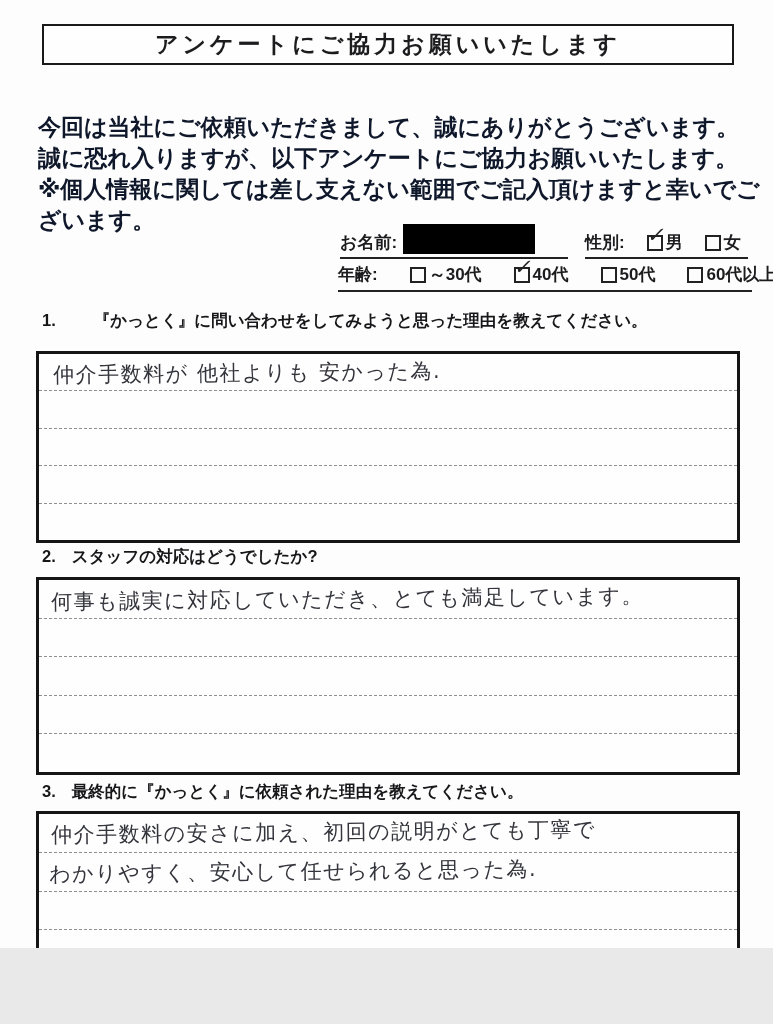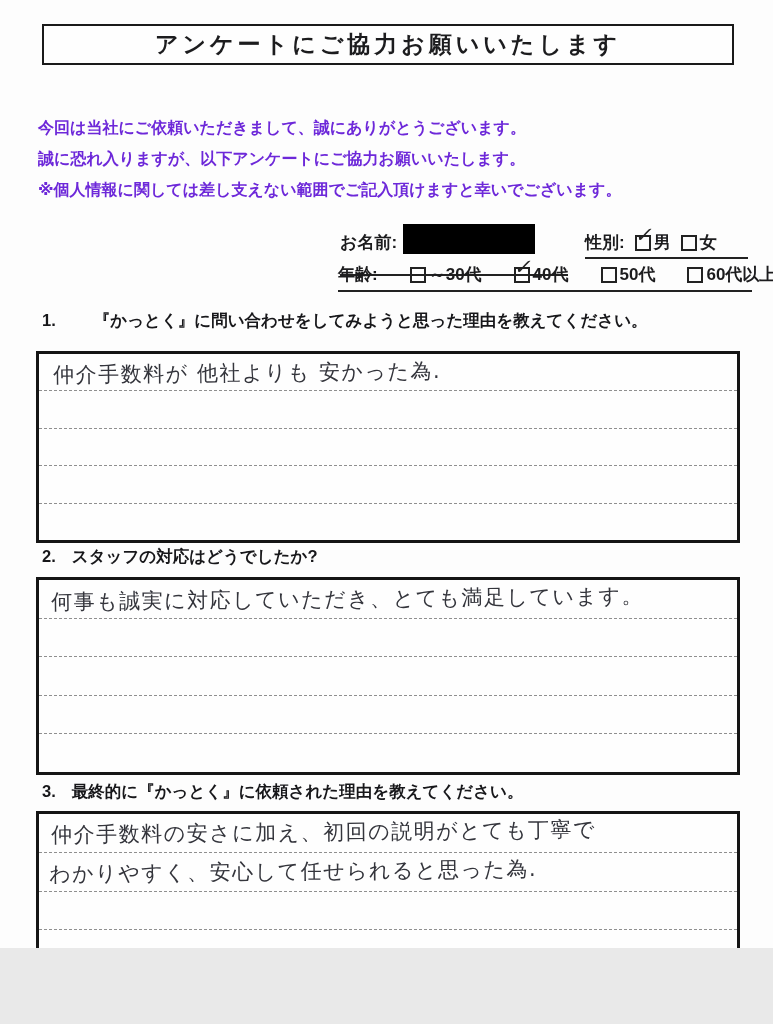--- a/index.html
+++ b/index.html
@@ -10,27 +10,27 @@
     color:#1c1c1e;
   }
   
   .title-box{
     position:absolute;left:42px;top:24px;width:688px;height:37px;
     border:2px solid #1a1a1a;display:flex;align-items:center;justify-content:center;
     background:#fefefe;
   }
   .title-box .t{font-size:23px;font-weight:700;letter-spacing:4px;}
   
-  .intro{position:absolute;left:38px;top:112px;font-size:16px;font-weight:700;line-height:31px;color:#6d28d9;}
+  .intro{position:absolute;left:38px;top:112px;font-size:23px;font-weight:700;line-height:31px;color:#0f172a;}
   
   .field-line{position:absolute;display:flex;align-items:flex-end;border-bottom:2px solid #222;}
-  .name-group{left:340px;top:216px;width:228px;height:38px;padding-bottom:20px;}
+  .name-group{left:340px;top:216px;width:228px;height:38px;padding-bottom:3px;}
   .name-label{font-size:17px;font-weight:700;white-space:nowrap;}
   .redaction{width:132px;height:30px;background:#000;margin-left:6px;}
-  .gender-group{left:585px;top:226px;width:163px;height:28px;padding-bottom:3px;gap:10px;}
+  .gender-group{left:585px;top:226px;width:163px;height:28px;padding-bottom:3px;gap:22px;}
   .age-group{left:338px;top:256px;width:414px;height:30px;padding-bottom:4px;gap:32px;}
   .grp-label{font-size:17px;font-weight:700;white-space:nowrap;}
   .opt{display:inline-flex;align-items:center;font-size:17px;font-weight:700;white-space:nowrap;}
   .checkbox{
     position:relative;display:inline-block;width:12px;height:12px;
     border:2px solid #222;margin-right:3px;flex:none;
   }
   .checkbox .mark{
     position:absolute;left:-1px;top:-13px;font-size:21px;line-height:21px;
     font-weight:700;color:#222;transform:skewX(-12deg);

